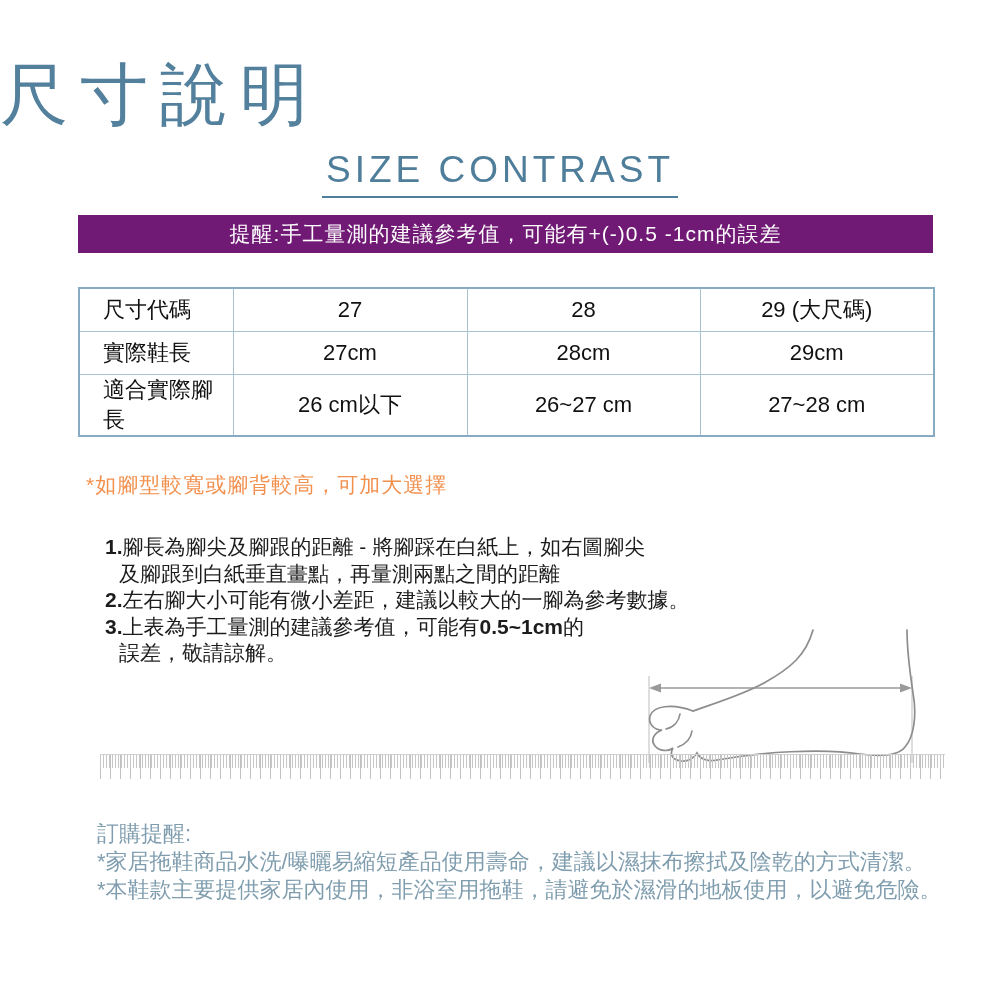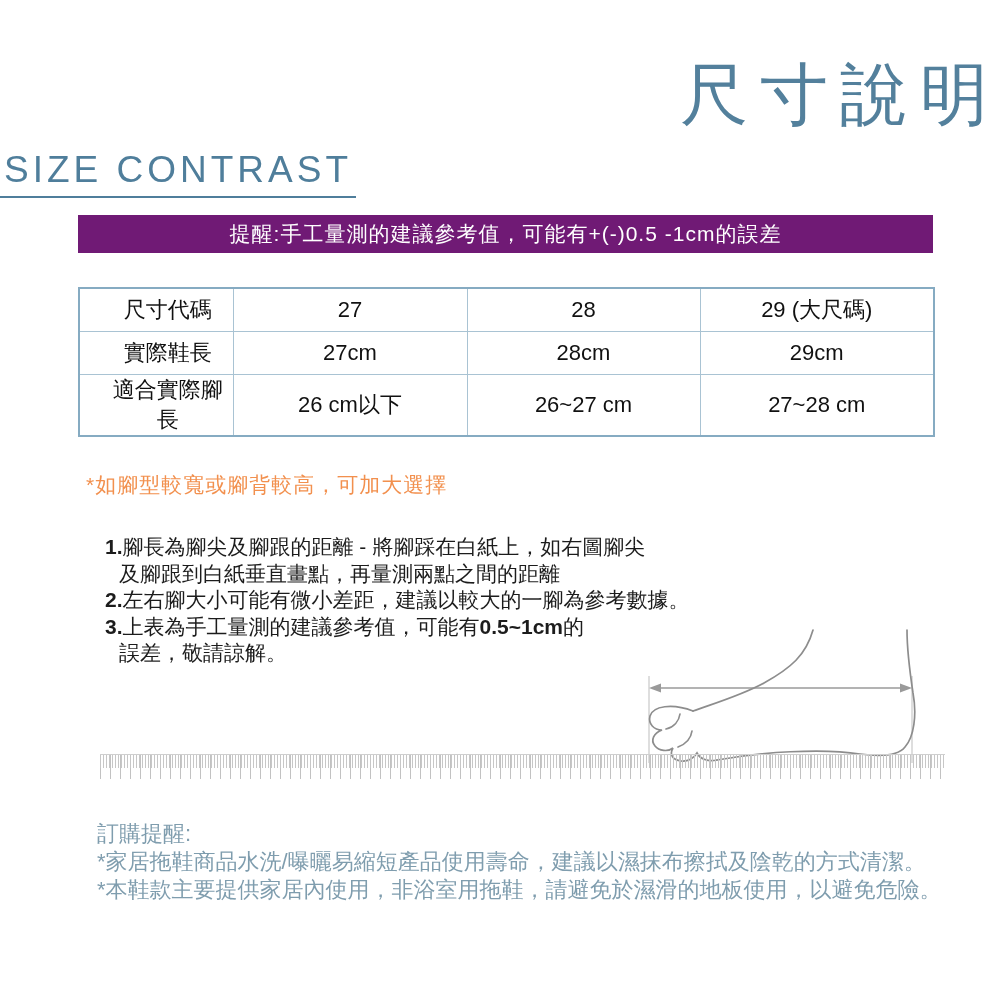--- a/index.html
+++ b/index.html
@@ -11,30 +11,31 @@
     height: 1000px;
     margin: 0 auto;
     background: #ffffff;
     overflow: hidden;
   }
 
   
   .title {
     position: absolute;
     top: 50px; left: 0; width: 100%;
-    text-align: right;
+    text-align: left;
     font-family: "DejaVu Serif", "Liberation Serif", serif;
     font-size: 68px;
     letter-spacing: 12px;
     color: #53809c;
     font-weight: 500;
   }
   .subtitle-wrap {
     position: absolute;
     top: 149px; left: 0; width: 100%;
+    text-align: center;
   }
   .subtitle {
     display: inline-block;
     font-size: 37px;
     font-weight: 300;
     letter-spacing: 4px;
     color: #4f7e9b;
     border-bottom: 2px solid #4f7e9b;
     padding: 0 4px 5px 4px;
   }
@@ -62,21 +63,21 @@
   }
   .size-table td {
     border: 1.5px solid #a9c3d3;
     height: 43px;
     text-align: center;
     vertical-align: middle;
     background: #fff;
   }
   .size-table { border: 2px solid #86abc2; }
   .size-table td.rowlabel {
-    text-align: center;
+    text-align: left;
     padding-left: 23px;
   }
   .col-label { width: 154px; }
   .col-v1 { width: 234px; }
   .col-v2 { width: 233px; }
   .col-v3 { width: 234px; }
 
   
   .orange-note {
     position: absolute;

